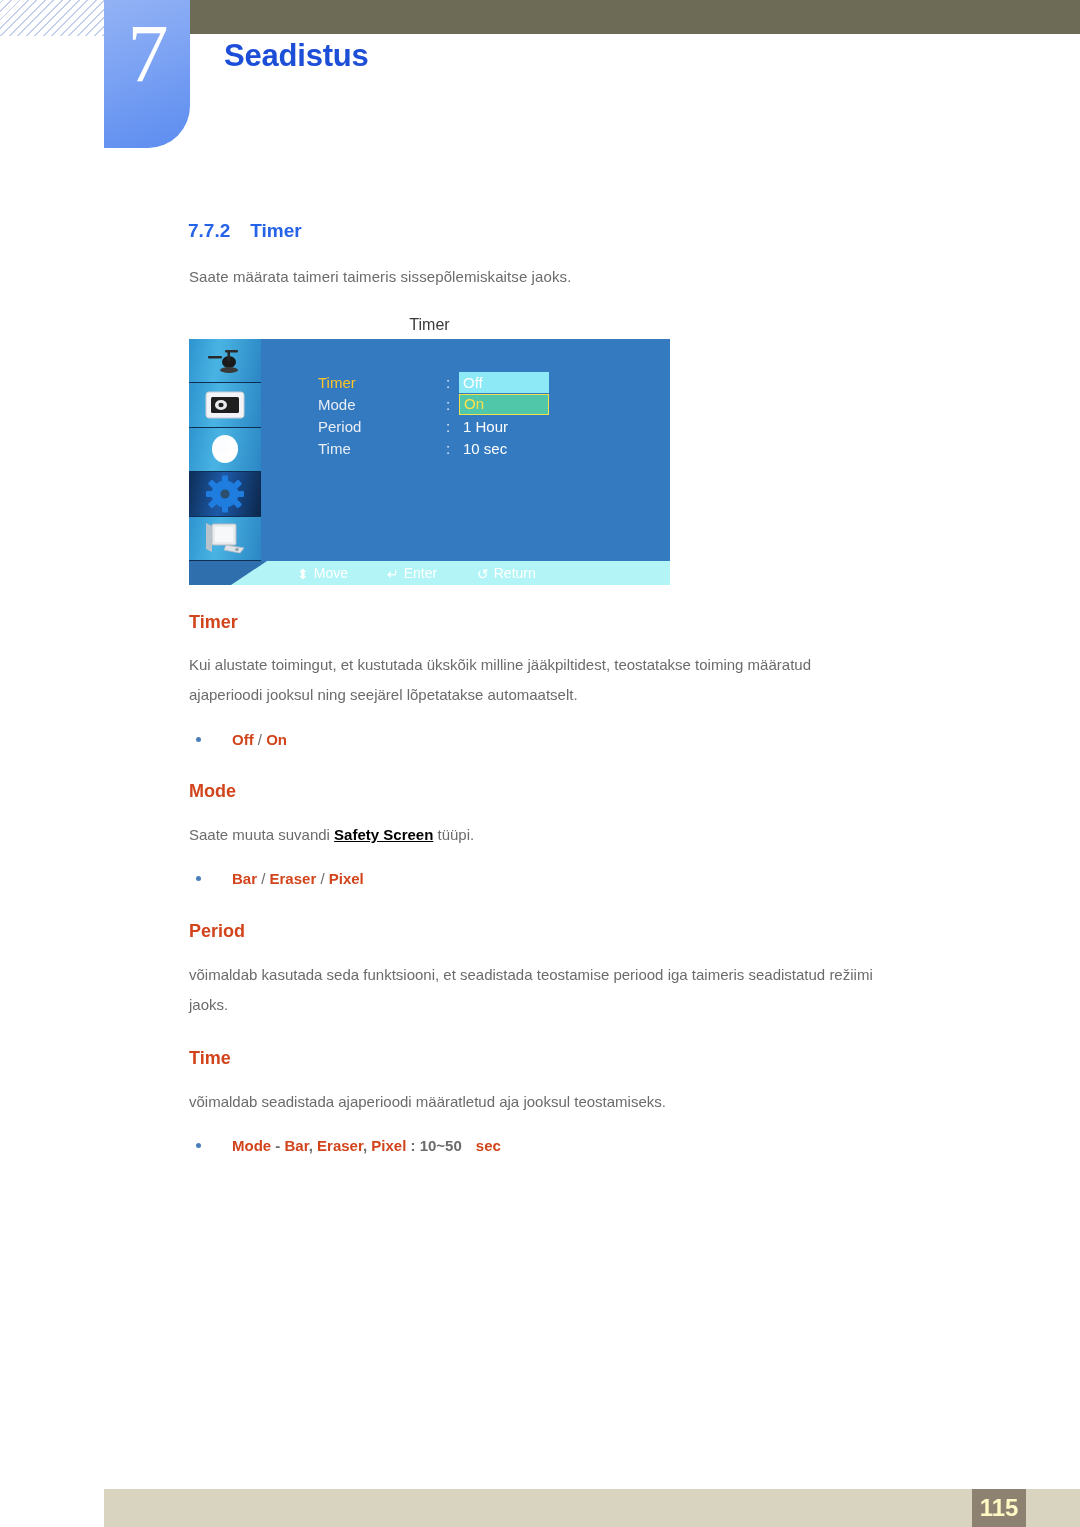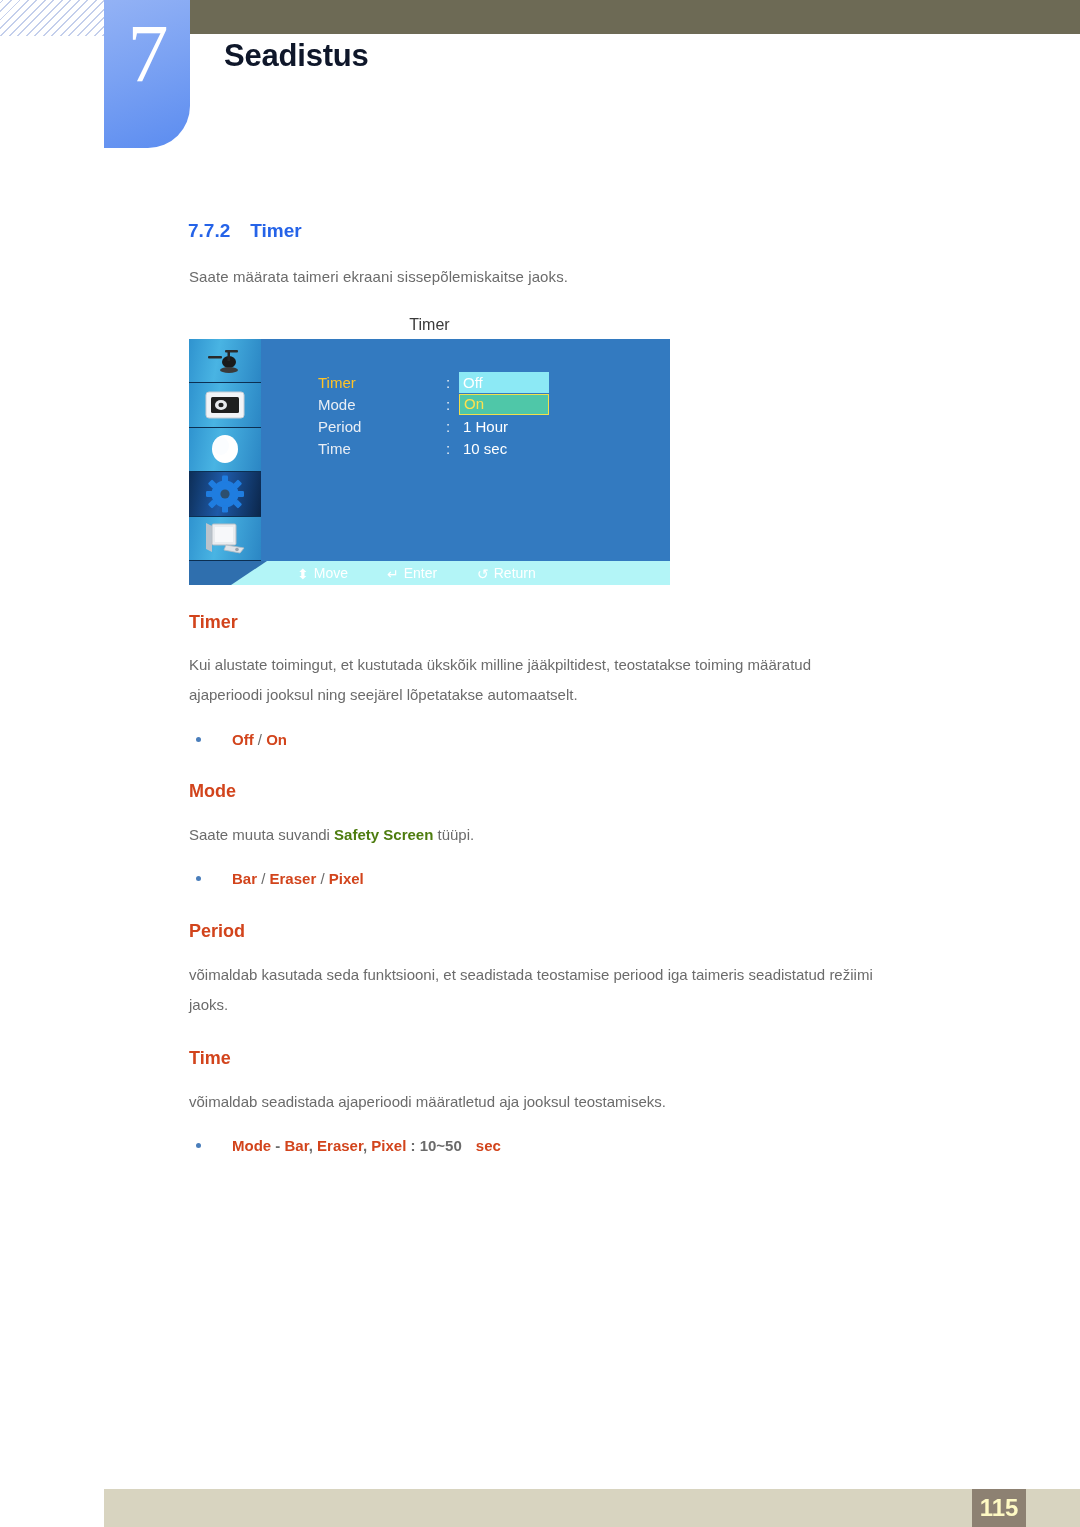--- a/index.html
+++ b/index.html
@@ -48,21 +48,21 @@
     line-height: 96px;
     font-weight: normal;
     color: #ffffff;
     font-family: "Liberation Serif", serif;
     letter-spacing: -2px;
   }
   #chapter-title {
     position: absolute;
     left: 224px; top: 38px;
     font-size: 31px;
-    color: #0f172a;
+    color: #1d4ed8;
     font-weight: bold;
     letter-spacing: -0.2px;
   }
   .sec-number-title {
     position: absolute;
     left: 188px; top: 220px;
     font-size: 19px;
     font-weight: bold;
     color: #2563e8;
     text-align: right;
@@ -219,22 +219,23 @@
   }
   .para {
     position: absolute;
     left: 189px;
     font-size: 15px;
     color: #6b6b6b;
     line-height: 30px;
     white-space: nowrap;
   }
   .para .hl {
-    color: #4d7c0f;
-    font-weight: bold;
+    color: #000000;
+    font-weight: bold;
+    text-decoration: underline;
   }
   .bullet {
     position: absolute;
     left: 196px;
     font-size: 15px;
     color: #6b6b6b;
     white-space: nowrap;
   }
   .bullet .dot {
     display: inline-block;
@@ -287,21 +288,21 @@
 <div id="hatch-deco"></div>
 <div id="header-bar"></div>
 <div id="chapter-tab">
   <div id="chapter-number">7</div>
 </div>
 <div id="chapter-title">Seadistus</div>
 
 <div class="sec-number-title">
   <span class="num">7.7.2</span><span>Timer</span>
 </div>
-<div class="intro-text">Saate määrata taimeri ekraani sissepõlemiskaitse jaoks.</div>
+<div class="intro-text">Saate määrata taimeri taimeris sissepõlemiskaitse jaoks.</div>
 
 <div id="osd">
   <div id="osd-title">Timer</div>
   <div id="osd-panel"></div>
 
   <div id="osd-sidebar">
     <div class="osd-icon-cell">
       <svg width="40" height="30" viewBox="0 0 40 30">
         <rect x="3" y="10" width="14" height="2.6" rx="1" fill="#2a2a2a"></rect>
         <rect x="20" y="4" width="13" height="2.6" rx="1" fill="#2a2a2a"></rect>

